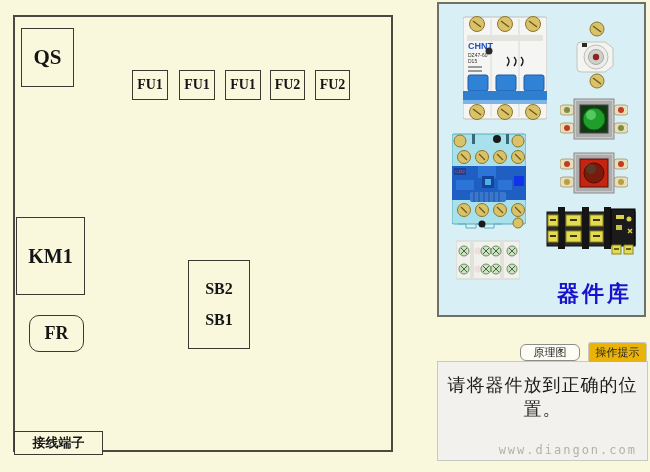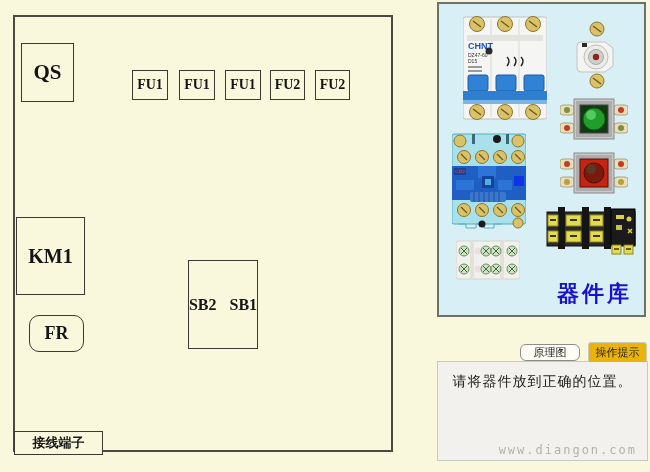--- a/index.html
+++ b/index.html
@@ -15,22 +15,22 @@
   }
   .slot{
     position:absolute;box-sizing:border-box;border:1px solid #3a3a32;
     display:flex;align-items:center;justify-content:center;
     font-family:"Liberation Serif","DejaVu Serif",serif;font-weight:bold;color:#151515;
     background:#FAF8DC;
   }
   .slot-qs  {left:19px; top:28px; width:53px;height:59px;font-size:21px;}
   .slot-fu  {top:53px;width:36px;height:30px;font-size:14px;}
   .slot-km1 {left:14px; top:169px;width:69px;height:78px;font-size:20px;margin-top:48px;}
-  .slot-sb  {left:186px;top:260px;width:70px;height:89px;font-size:16px;
-             flex-direction:row;gap:13px;}
+  .slot-sb  {left:186px;top:260px;width:62px;height:89px;font-size:16px;
+             flex-direction:column;gap:13px;}
   .slot-fr  {left:27px; top:315px;width:55px;height:37px;font-size:18px;border-radius:10px;}
   .slot-terminal{
     left:-1px;top:414px;width:89px;height:24px;font-size:13px;
     font-family:"Liberation Sans","DejaVu Sans",sans-serif;z-index:3;
   }
   
   .library{
     position:absolute;left:437px;top:2px;width:209px;height:315px;
     box-sizing:border-box;border:2px solid #70706a;background:#D9EFF6;
   }
@@ -49,35 +49,35 @@
     position:absolute;left:588px;top:342px;width:59px;height:20px;
     box-sizing:border-box;background:#eab308;border:1px solid #c9c9c0;border-bottom:none;
     border-radius:3px 3px 0 0;font-size:11px;display:flex;align-items:center;justify-content:center;
     color:#222;z-index:2;
   }
   .tips-panel{
     position:absolute;left:437px;top:361px;width:211px;height:100px;
     box-sizing:border-box;background:#F2F1ED;border:1px solid #c9c9c1;
   }
   .tips-text{
-    margin-top:11px;text-align:center;font-size:14px;color:#1c1c1c;
+    margin-top:11px;text-align:center;font-size:18px;color:#1c1c1c;
     font-family:"Liberation Serif","DejaVu Serif",serif;letter-spacing:1px;
   }
   .watermark{
     position:absolute;right:10px;bottom:3px;color:#b2b2aa;
     font-family:"DejaVu Sans Mono","Liberation Mono",monospace;
     font-size:12px;letter-spacing:2px;
   }
   svg text{font-family:"Liberation Sans","DejaVu Sans",sans-serif;}
 </style>
 </head>
 <body>
 
 <div class="board">
-  <div class="slot slot-qs" style="left:6px;top:26px;">
+  <div class="slot slot-qs" style="left:6px;top:11px;">
     <span>QS</span>
   </div>
   <div class="slot slot-fu" style="left:117px;">
     <span>FU1</span>
   </div>
   <div class="slot slot-fu" style="left:164px;">
     <span>FU1</span>
   </div>
   <div class="slot slot-fu" style="left:210px;">
     <span>FU1</span>

